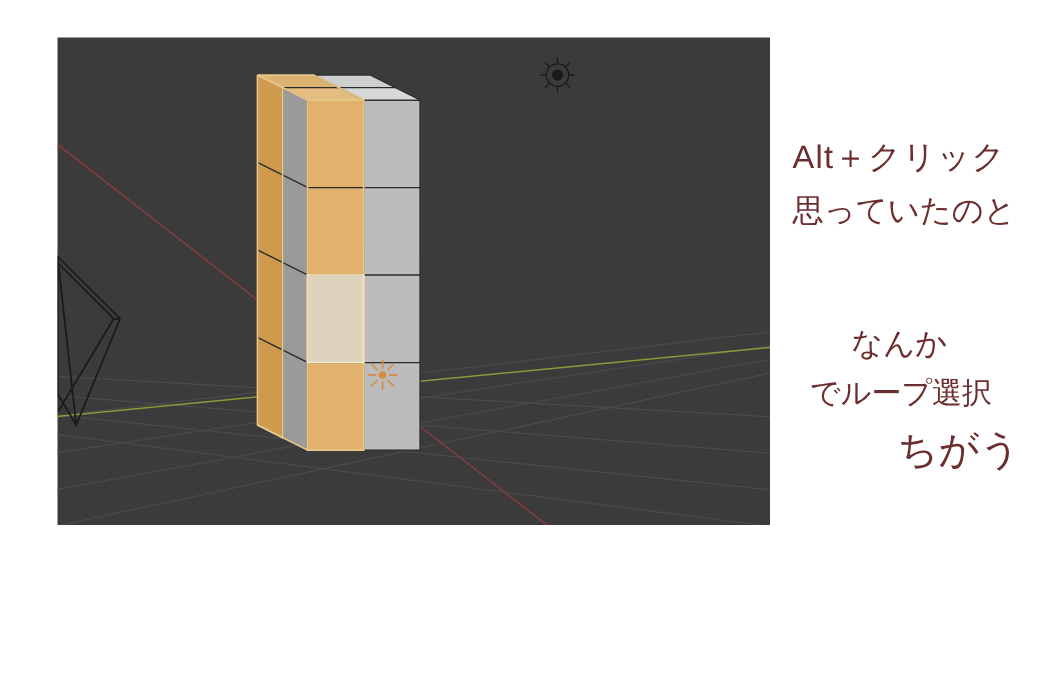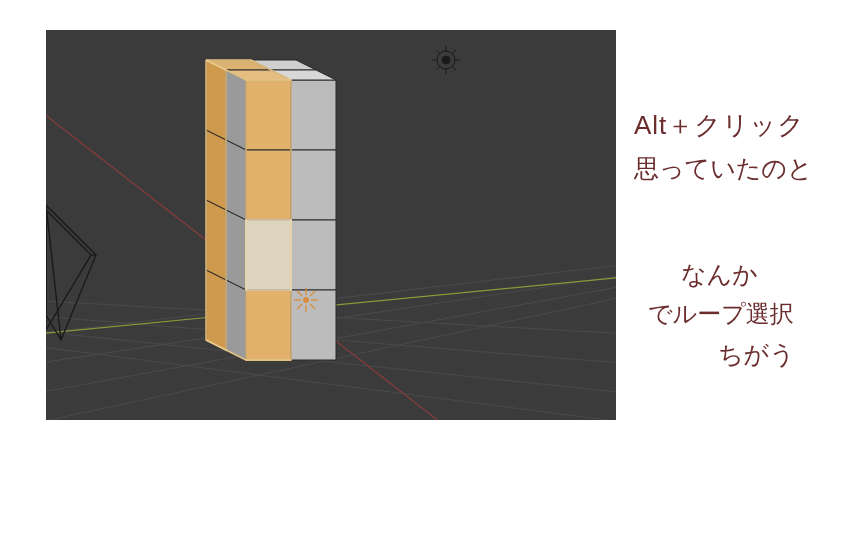--- a/index.html
+++ b/index.html
@@ -151,15 +151,15 @@
           <line x1="9" y1="9" x2="4" y2="4"></line>
         </g>
       </g>
     </svg>
   </div>
 
   <div class="note" style="left:634px; top:108px; font-size:26px; letter-spacing:1px;">Alt＋クリック</div>
   <div class="note" style="left:634px; top:152px; font-size:25px;">思っていたのと</div>
   <div class="note" style="left:634px; top:258px; font-size:25px;margin-left:47px;">なんか</div>
   <div class="note" style="left:648px; top:298px; font-size:24px;">でループ選択</div>
-  <div class="note" style="left:718px; top:338px; font-size:25px;">ちがう</div>
+  <div class="note" style="left:718px; top:338px; font-size:32px;">ちがう</div>
 
 </div>
 
 </body></html>

